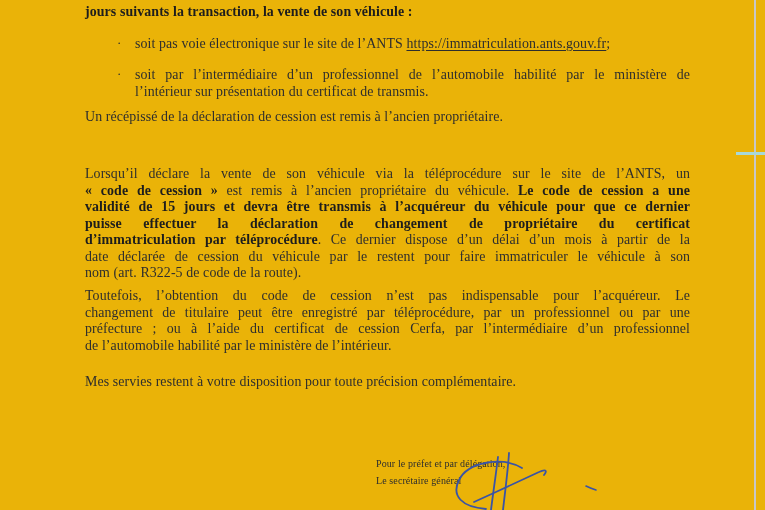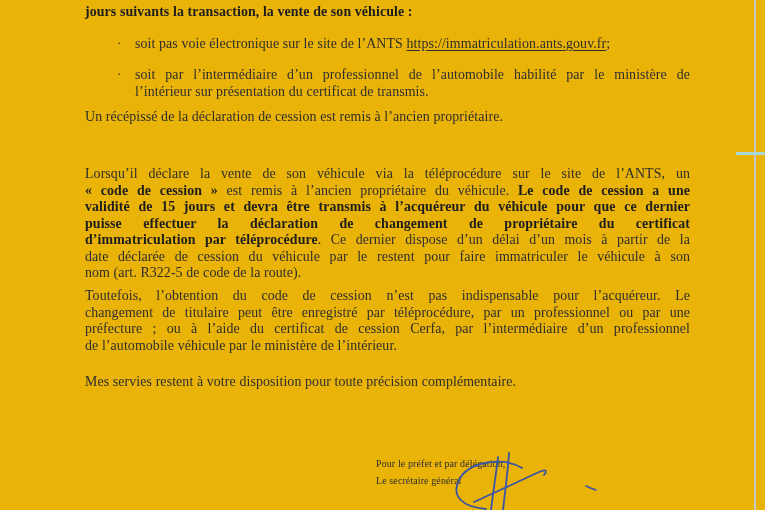--- a/index.html
+++ b/index.html
@@ -78,21 +78,21 @@
         <div class="line just"><span class="seg-bold">validité de 15 jours et devra être transmis à l’acquéreur du véhicule pour que ce dernier</span></div>
         <div class="line just"><span class="seg-bold">puisse effectuer la déclaration de changement de propriétaire du certificat</span></div>
         <div class="line just"><span class="seg-bold">d’immatriculation par téléprocédure</span><span>. Ce dernier dispose d’un délai d’un mois à partir de la</span></div>
         <div class="line just"><span>date déclarée de cession du véhicule par le restent pour faire immatriculer le véhicule à son</span></div>
         <div class="line"><span>nom (art. R322-5 de code de la route).</span></div>
       </div>
       <div class="block" style="top: 288px; left: 85px; width: 605px;">
         <div class="line just"><span>Toutefois, l’obtention du code de cession n’est pas indispensable pour l’acquéreur. Le</span></div>
         <div class="line just"><span>changement de titulaire peut être enregistré par téléprocédure, par un professionnel ou par une</span></div>
         <div class="line just"><span>préfecture ; ou à l’aide du certificat de cession Cerfa, par l’intermédiaire d’un professionnel</span></div>
-        <div class="line"><span>de l’automobile véhicule par le ministère de l’intérieur.</span></div>
+        <div class="line"><span>de l’automobile habilité par le ministère de l’intérieur.</span></div>
       </div>
       <div class="block" style="top: 374px; left: 85px; width: 605px;">
         <div class="line"><span>Mes servies restent à votre disposition pour toute précision complémentaire.</span></div>
       </div>
     </div>
 
   <div class="sig-text">
     <div>Pour le préfet et par délégation,</div>
     <div>Le secrétaire général</div>
   </div>

